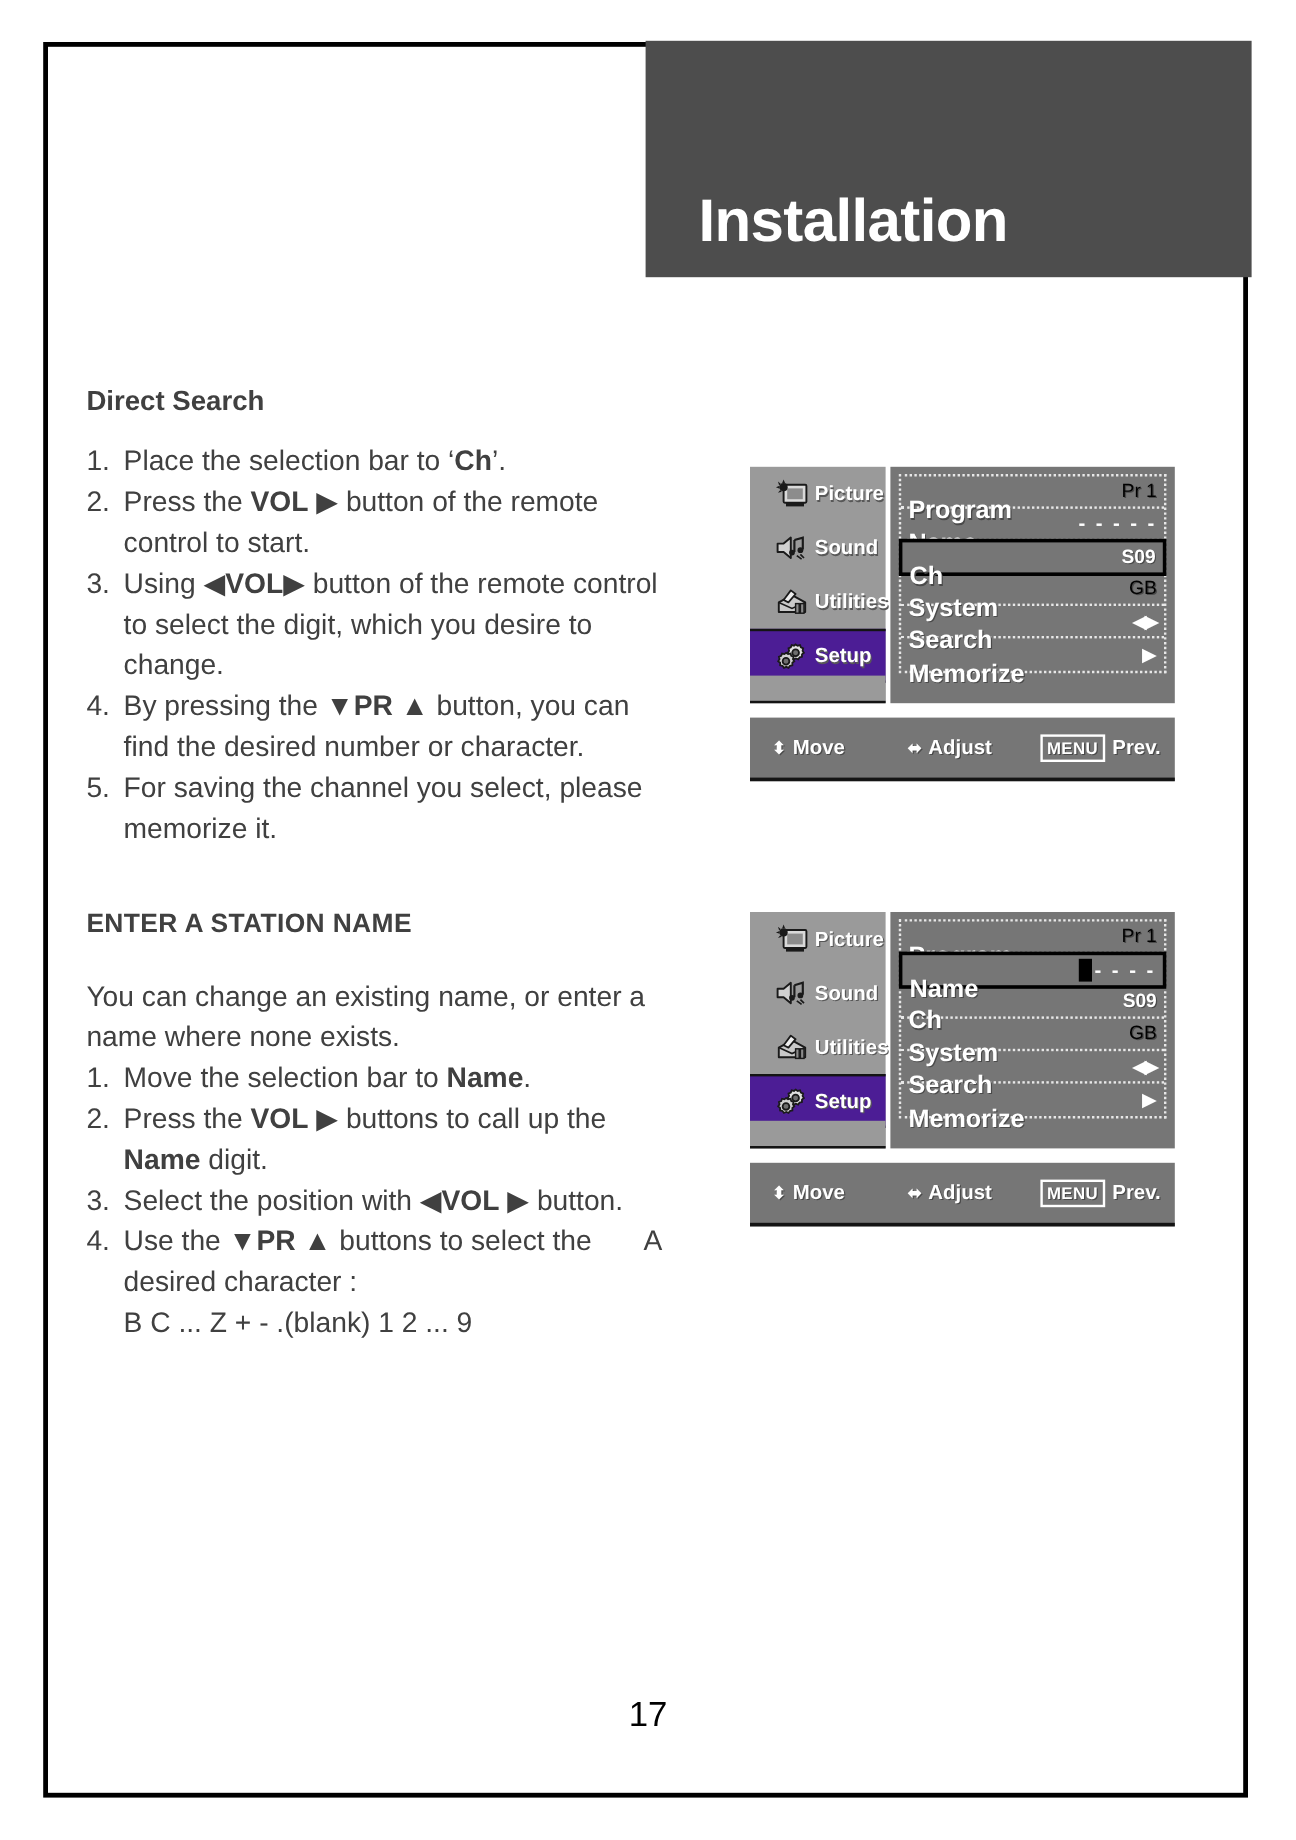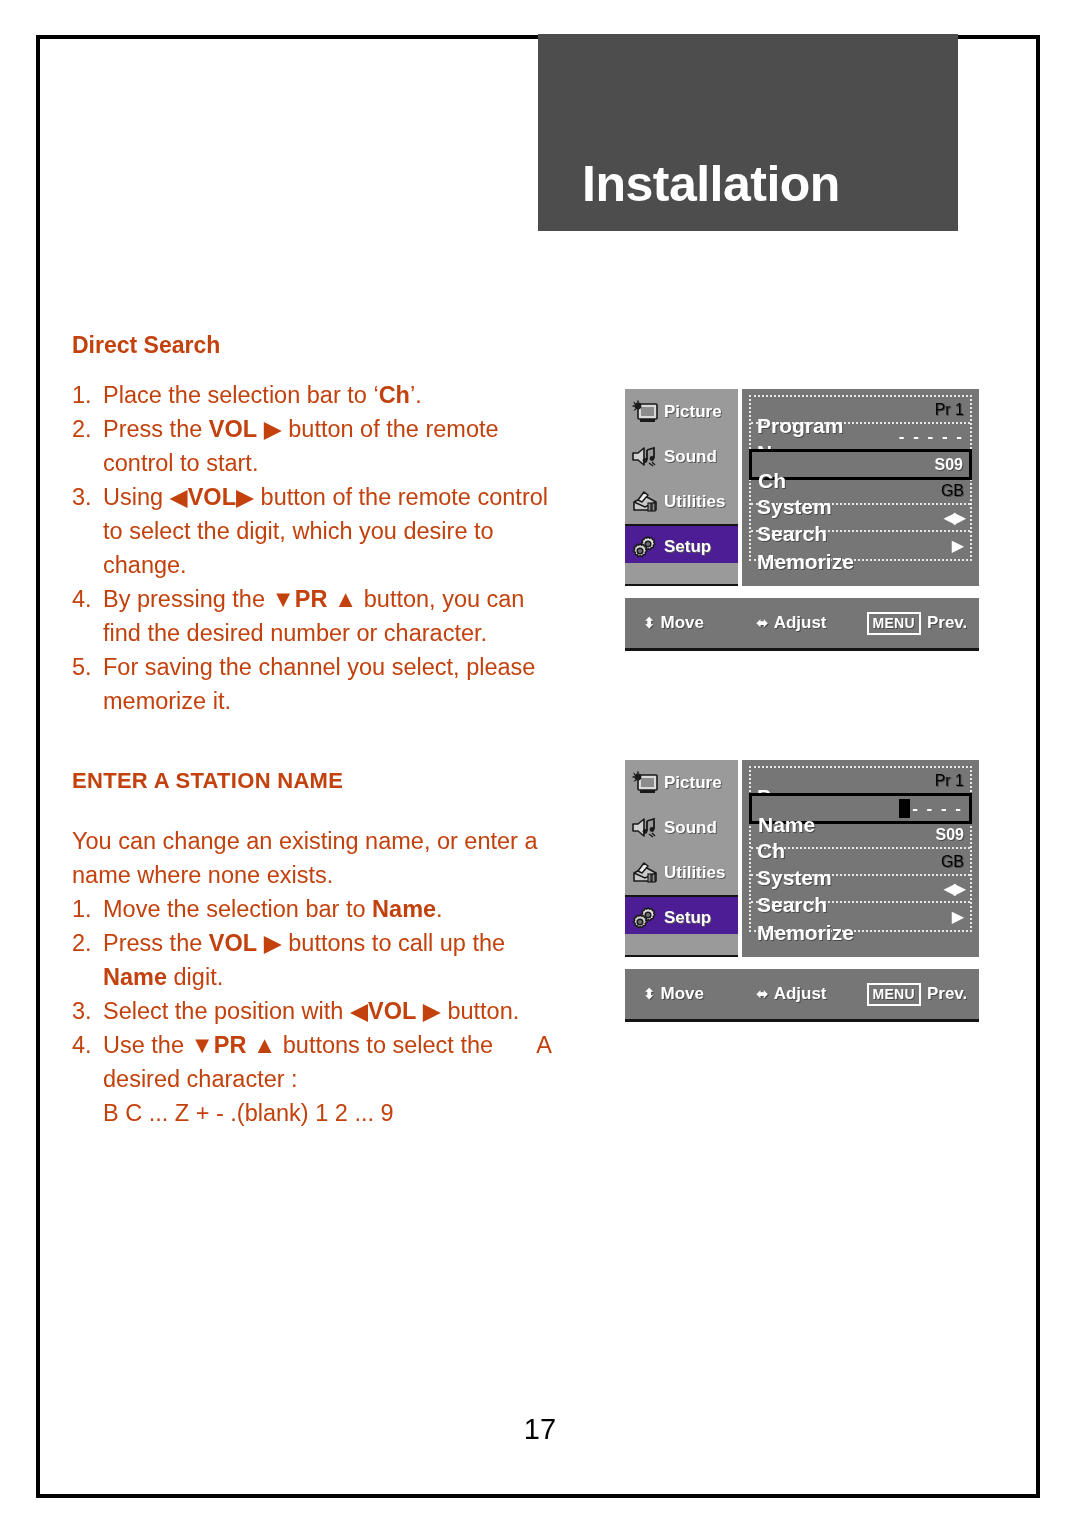--- a/index.html
+++ b/index.html
@@ -24,42 +24,42 @@
     height: 1463px;
     border: 4px solid #000000;
     box-sizing: border-box;
   }
 
   
   #header-band {
     position: absolute;
     left: 538px;
     top: 34px;
-    width: 420px;
+    width: 505px;
     height: 197px;
     background: #4d4d4d;
   }
   #header-title {
     position: absolute;
     left: 44px;
     bottom: 18px;
     color: #ffffff;
     font-size: 50px;
     font-weight: bold;
     letter-spacing: -0.5px;
     font-family: "Liberation Sans", sans-serif;
   }
 
   
   #text-column {
     position: absolute;
     left: 72px;
-    top: 328px;
+    top: 317px;
     width: 480px;
-    color: #c2410c;
+    color: #404040;
   }
   .sub-head {
     font-size: 23px;
     font-weight: bold;
     line-height: 34px;
     margin: 0 0 2px 0;
   }
   .sub-head.caps {
     font-size: 22px;
     letter-spacing: 0.3px;
@@ -115,21 +115,21 @@
   .osd-sidebar {
     width: 113px;
     background: #9a9a9a;
     position: relative;
     box-sizing: border-box;
   }
   .side-item {
     height: 45px;
     display: flex;
     align-items: center;
-    padding-left: 6px;
+    padding-left: 21px;
     box-sizing: border-box;
   }
   .side-item .side-label {
     color: #ffffff;
     font-size: 17px;
     font-weight: bold;
     margin-left: 5px;
     text-shadow: 1px 1px 0 #585858;
   }
   .side-item.active {

